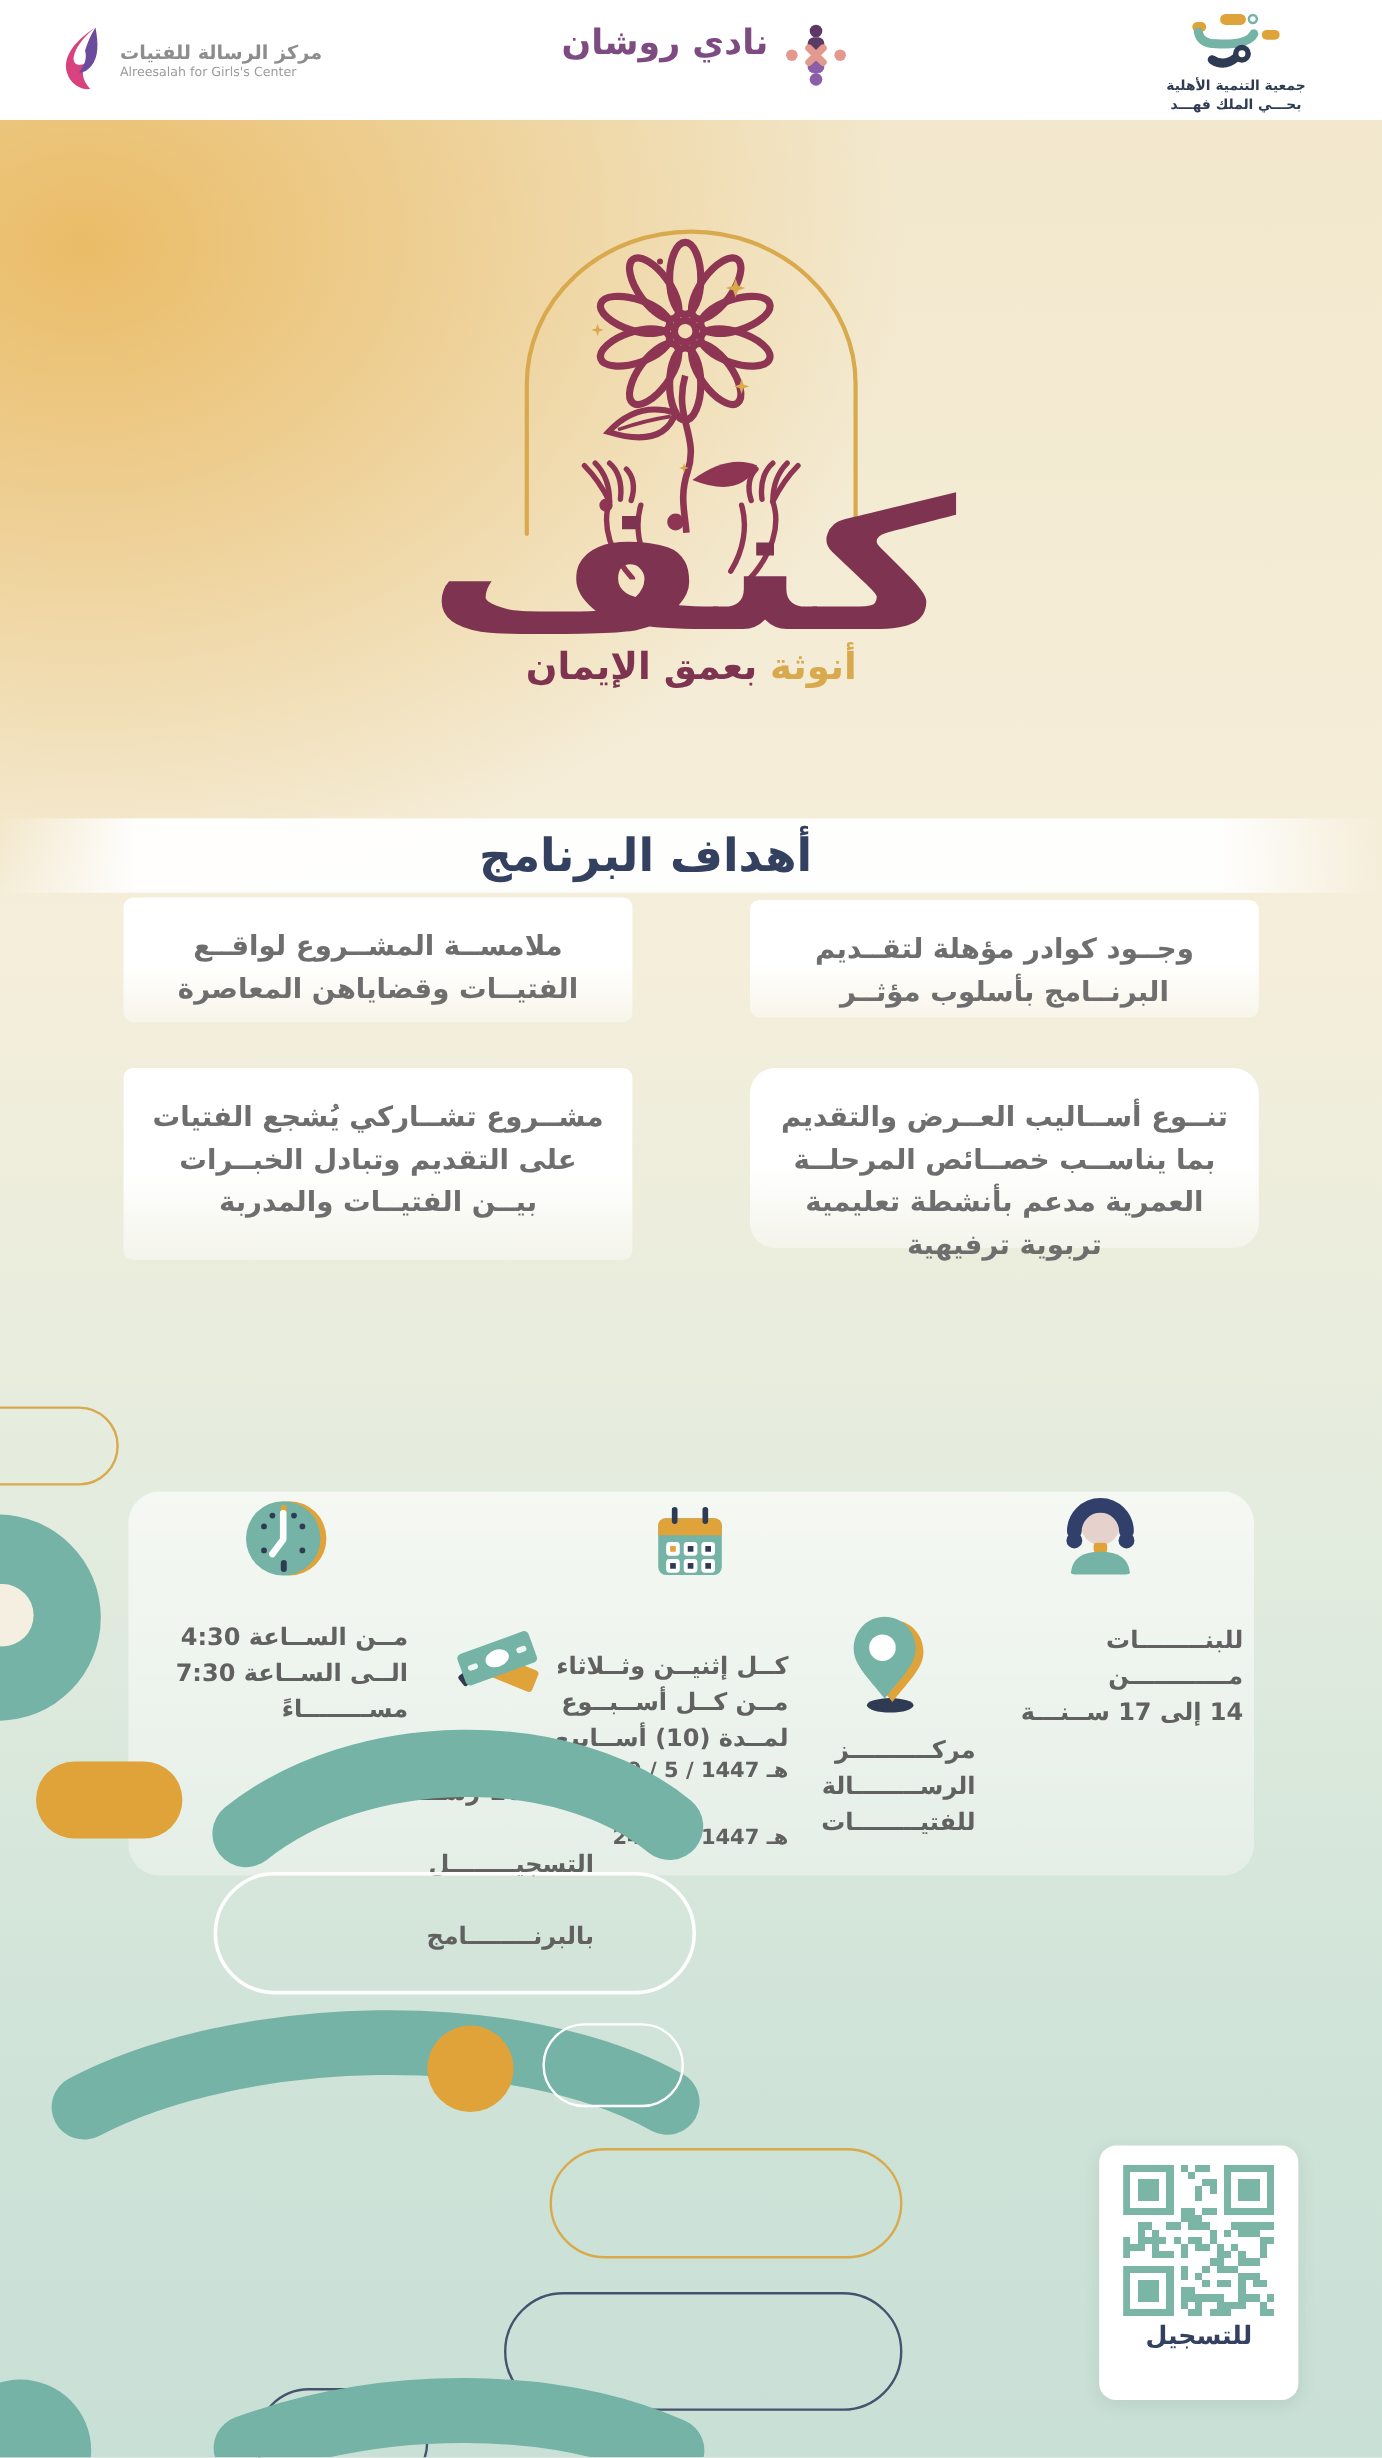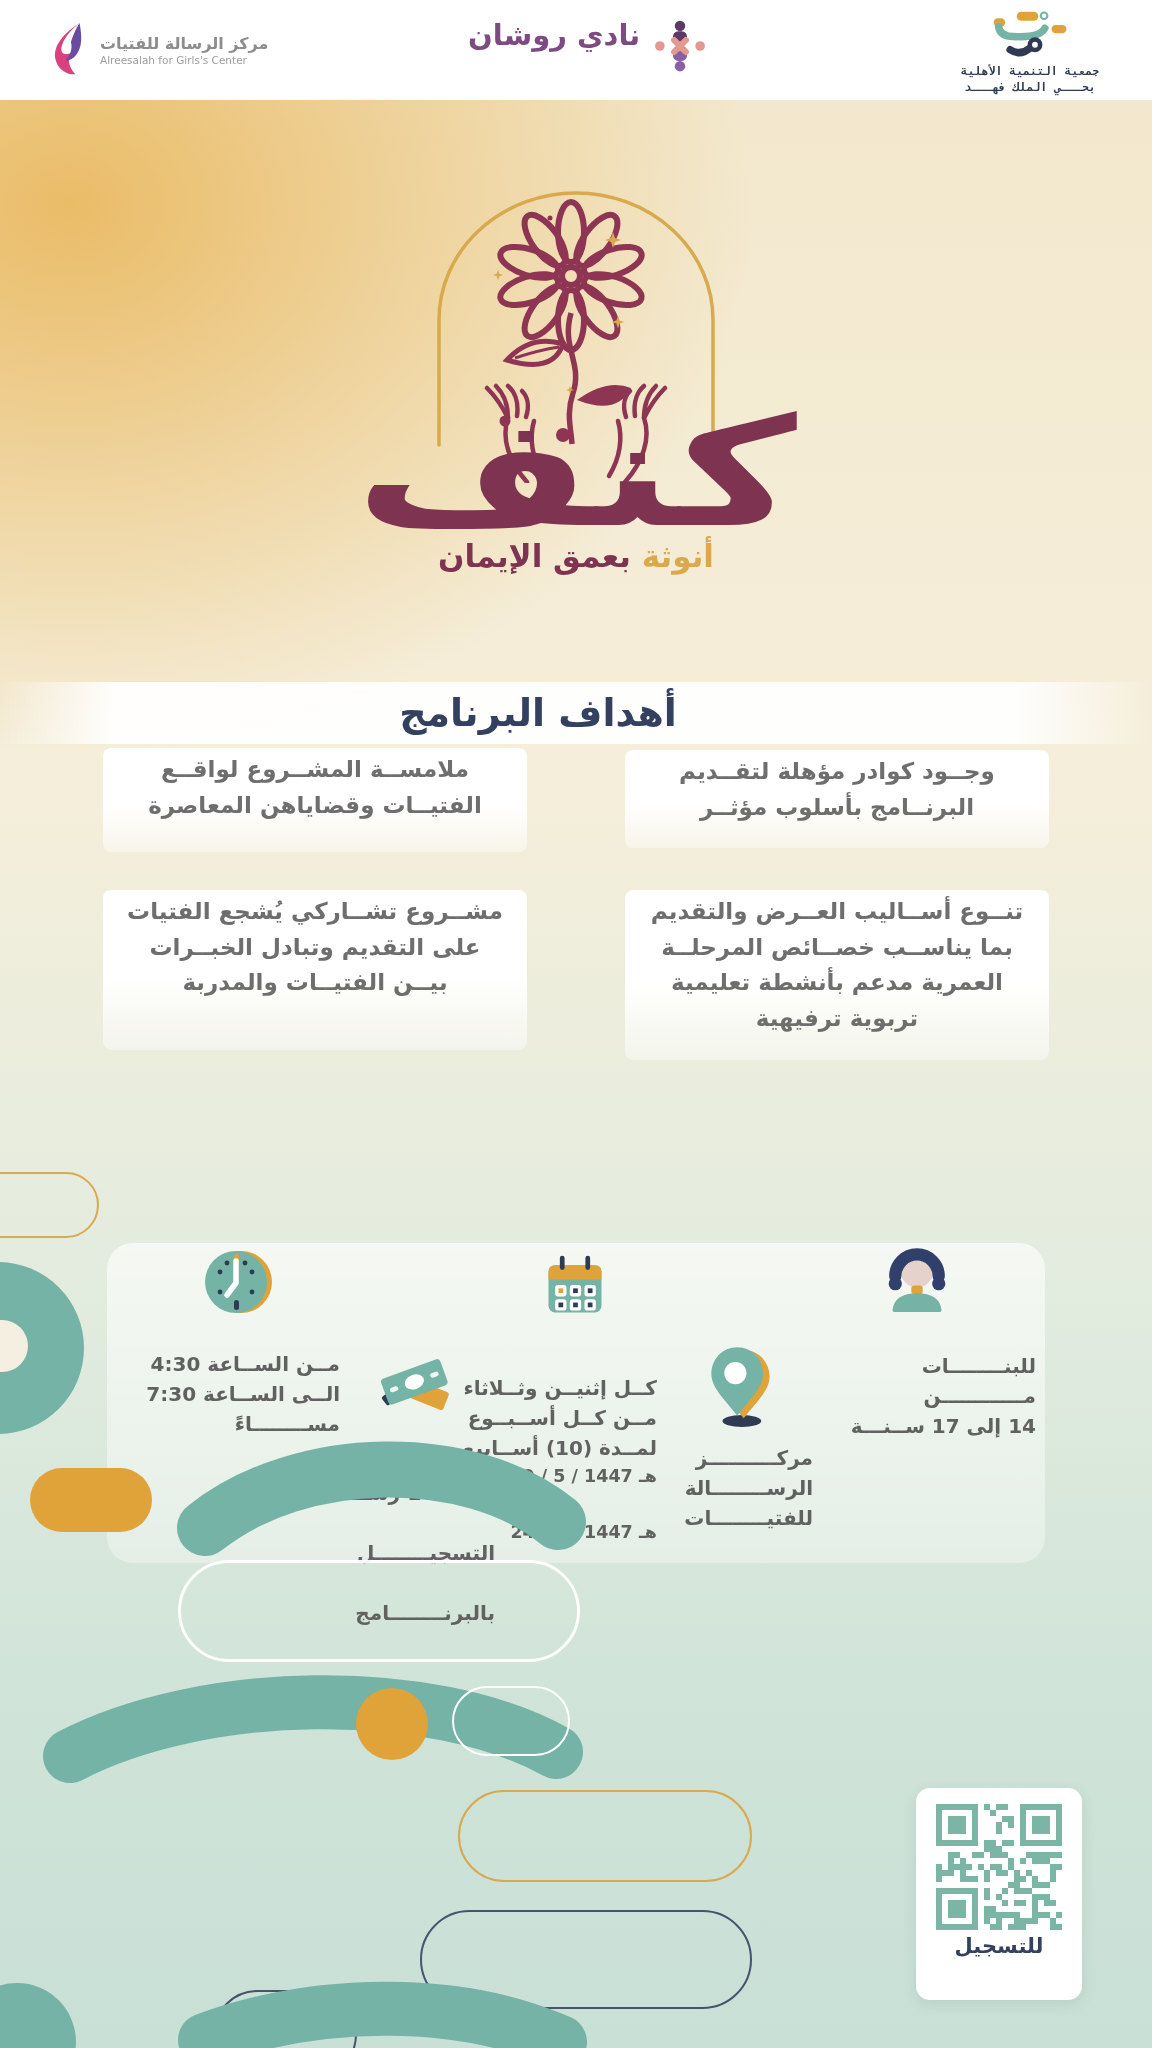--- a/index.html
+++ b/index.html
@@ -11,32 +11,32 @@
   .deco{position:absolute;pointer-events:none;}
   
   .header{position:absolute;top:0;left:0;width:1152px;height:100px;background:#ffffff;z-index:6;}
   .logo-left{position:absolute;left:50px;top:20px;display:flex;align-items:center;gap:10px;}
   .logo-left .txt{display:flex;flex-direction:column;line-height:1.25;}
   .logo-left .ar{font-size:16px;font-weight:700;color:#8d8d8d;}
   .logo-left .en{font-size:10.5px;color:#9c9c9c;}
   .logo-center{position:absolute;left:468px;top:18px;display:flex;align-items:flex-start;gap:12px;}
   .logo-center .name{font-size:29px;font-weight:600;color:#7d4a82;}
   .logo-right{position:absolute;left:940px;top:10px;width:180px;text-align:center;}
-  .logo-right .txt{font-size:11.5px;font-weight:700;color:#2f3b52;line-height:1.35;margin-top:2px;font-family:Liberation Mono, monospace;}
+  .logo-right .txt{font-size:11.5px;font-weight:700;color:#2f3b52;line-height:1.35;margin-top:2px;}
   
   .wordmark{position:absolute;top:398px;left:0;width:1152px;text-align:center;font-size:150px;line-height:150px;
     font-weight:700;color:#7e3450;transform:scaleX(1.35);z-index:2;}
   .tagline{position:absolute;top:538px;left:0;width:1152px;text-align:center;font-size:31px;font-weight:700;color:#7e3450;z-index:2;}
   .tagline .accent{color:#d9a94d;}
   
   .band{position:absolute;top:682px;left:0;width:1152px;height:62px;
     background:linear-gradient(to right, rgba(255,255,255,0), rgba(255,255,255,.96) 10%, rgba(255,255,255,.96) 88%, rgba(255,255,255,0));
     display:flex;align-items:center;justify-content:center;}
   .band span{font-size:38px;font-weight:700;color:#33405f;position:relative;left:-38px;}
-  .card{position:absolute;border-radius:8px;padding:4px 22px;box-sizing:border-box;
+  .card{position:absolute;border-radius:8px;padding:24px 22px;box-sizing:border-box;
     background:linear-gradient(180deg,#ffffff 55%, rgba(255,255,255,.4));
     color:#6e6e6e;font-size:23px;font-weight:700;line-height:1.55;text-align:center;direction:rtl;}
   .refund{position:absolute;top:1100px;left:0;width:1152px;text-align:center;}
   .refund span{display:inline-block;transform:translateX(-81px);font-size:29px;font-weight:700;color:#33405f;direction:rtl;}
   
   .panel{position:absolute;left:107px;top:1243px;width:938px;height:320px;border-radius:26px;
     background:linear-gradient(180deg, rgba(255,255,255,.62), rgba(255,255,255,.34));}
   .p-item{position:absolute;}
   .p-text{position:absolute;direction:rtl;text-align:right;color:#616161;font-size:20px;font-weight:700;line-height:1.5;white-space:pre-line;}
   .p-date{direction:ltr;text-align:right;font-size:17.5px;font-weight:700;color:#616161;white-space:nowrap;}
@@ -158,21 +158,21 @@
   <div class="tagline" dir="rtl">
     <span class="accent">أنوثة</span><span> بعمق الإيمان</span>
   </div>
 
   <div class="band">
     <span dir="rtl">أهداف البرنامج</span>
   </div>
 
   <div class="card" style="left:625px;top:750px;width:424px;height:98px;"><span>وجــود كوادر مؤهلة لتقــديم البرنــامج بأسلوب مؤثــر</span></div>
   <div class="card" style="left:103px;top:748px;width:424px;height:104px;"><span>ملامســة المشــروع لواقــع الفتيــات وقضاياهن المعاصرة</span></div>
-  <div class="card" style="left:625px;top:890px;width:424px;height:170px;"><span>تنــوع أســاليب العــرض والتقديم بما يناســب خصــائص المرحلــة العمرية مدعم بأنشطة تعليمية تربوية ترفيهية</span></div>
+  <div class="card" style="left:625px;top:890px;width:424px;height:150px;border-radius:21px;"><span>تنــوع أســاليب العــرض والتقديم بما يناســب خصــائص المرحلــة العمرية مدعم بأنشطة تعليمية تربوية ترفيهية</span></div>
   <div class="card" style="left:103px;top:890px;width:424px;height:160px;"><span>مشــروع تشــاركي يُشجع الفتيات على التقديم وتبادل الخبــرات بيــن الفتيــات والمدربة</span></div>
 
 
   <div class="panel">
 
     <div class="p-item">
       <svg class="abs" style="left:776px;top:2px;" width="68" height="68" viewBox="0 0 72 70">
         <circle cx="36" cy="27" r="17" fill="#e5d2cc"></circle>
         <path d="M13,32 A23,23 0 0 1 59,32" stroke="#31406b" stroke-width="13" fill="none" stroke-linecap="round"></path>
         <circle cx="13" cy="40" r="7" fill="#31406b"></circle>

